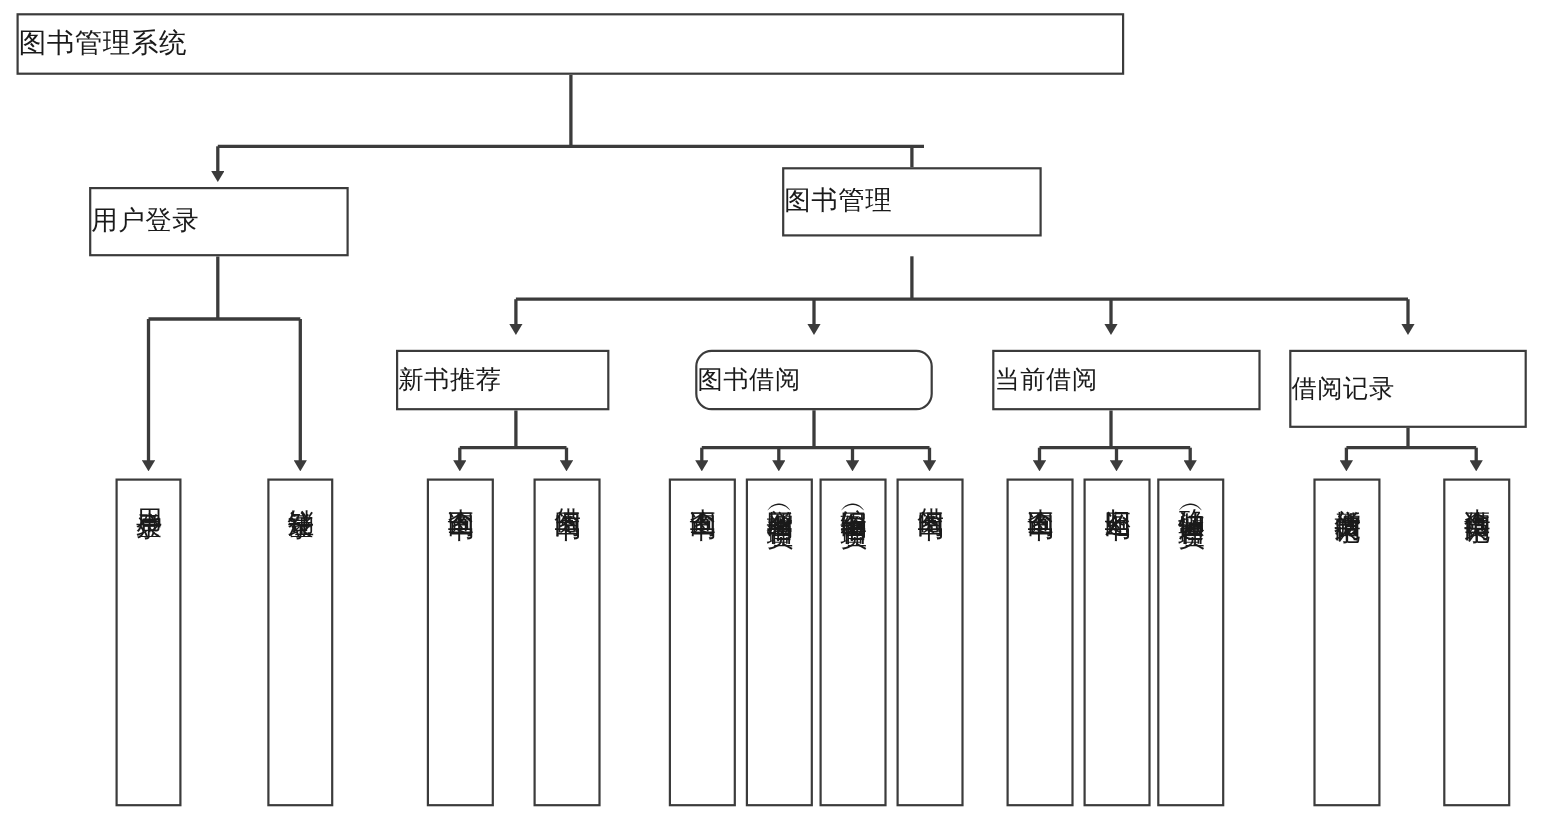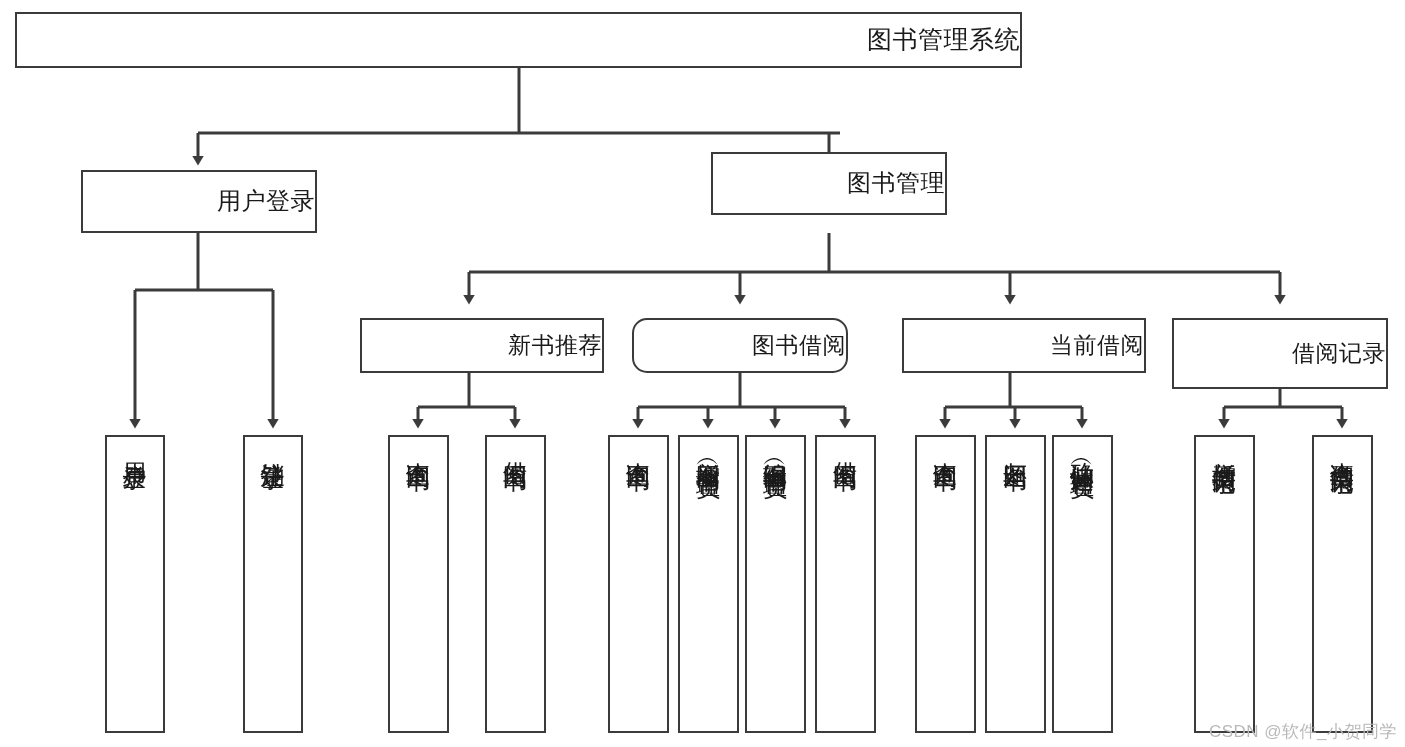--- a/index.html
+++ b/index.html
@@ -22,21 +22,21 @@
     width: 1405px;
     height: 747px;
   }
   .node {
     position: absolute;
     box-sizing: border-box;
     background: #ffffff;
     border: 2px solid #3b3b3b;
     display: flex;
     align-items: center;
-    justify-content: flex-end;
+    justify-content: flex-start;
     color: #1a1a1a;
     z-index: 2;
   }
   .node-label {
     display: block;
     text-align: center;
     line-height: 1.18;
     letter-spacing: 0.5px;
   }
   .node.root .node-label { font-size: 25px; }
@@ -126,21 +126,21 @@
     <span class="node-label">图书管理系统</span>
   </div>
 
   <div class="node level2" style="left:81px; top:170px; width:236px; height:63px;">
     <span class="node-label">用户登录</span>
   </div>
   <div class="node level2" style="left:711px; top:152px; width:236px; height:63px;">
     <span class="node-label">图书管理</span>
   </div>
 
-  <div class="node level3" style="left:360px; top:318px; width:244px; height:55px;">
+  <div class="node level3" style="left:360px; top:318px; width:194px; height:55px;">
     <span class="node-label">新书推荐</span>
   </div>
   <div class="node level3" style="left:632px; top:318px; width:216px; height:55px;border-radius:15px;">
     <span class="node-label">图书借阅</span>
   </div>
   <div class="node level3" style="left:902px; top:318px; width:244px; height:55px;">
     <span class="node-label">当前借阅</span>
   </div>
   <div class="node level3" style="left:1172px; top:318px; width:216px; height:71px;">
     <span class="node-label">借阅记录</span>
@@ -183,15 +183,14 @@
     <span class="node-label">确认归还（管理员）</span>
   </div>
 
   <div class="node leaf" style="left:1194px; top:435px; width:61px; height:298px;">
     <span class="node-label">新增借阅记录</span>
   </div>
   <div class="node leaf" style="left:1312px; top:435px; width:61px; height:298px;">
     <span class="node-label">查询借阅记录</span>
   </div>
 
-  <div id="watermark">CSDN @软件_小贺同学</div>
 
 </div>
 
 </body></html>

